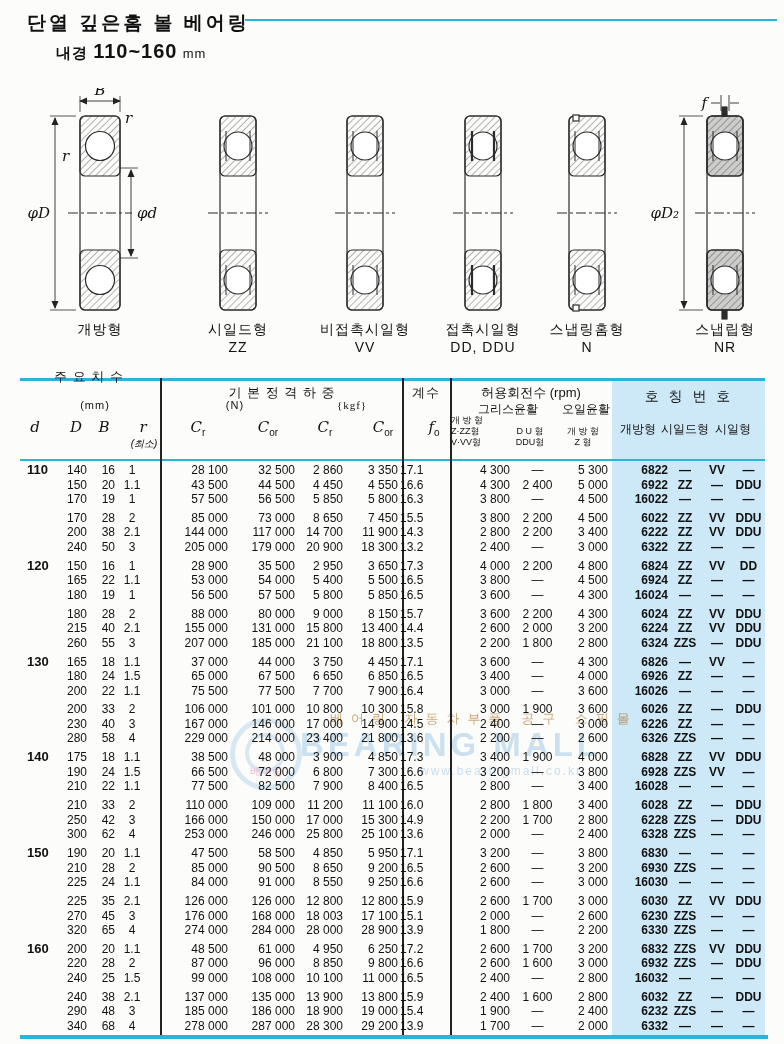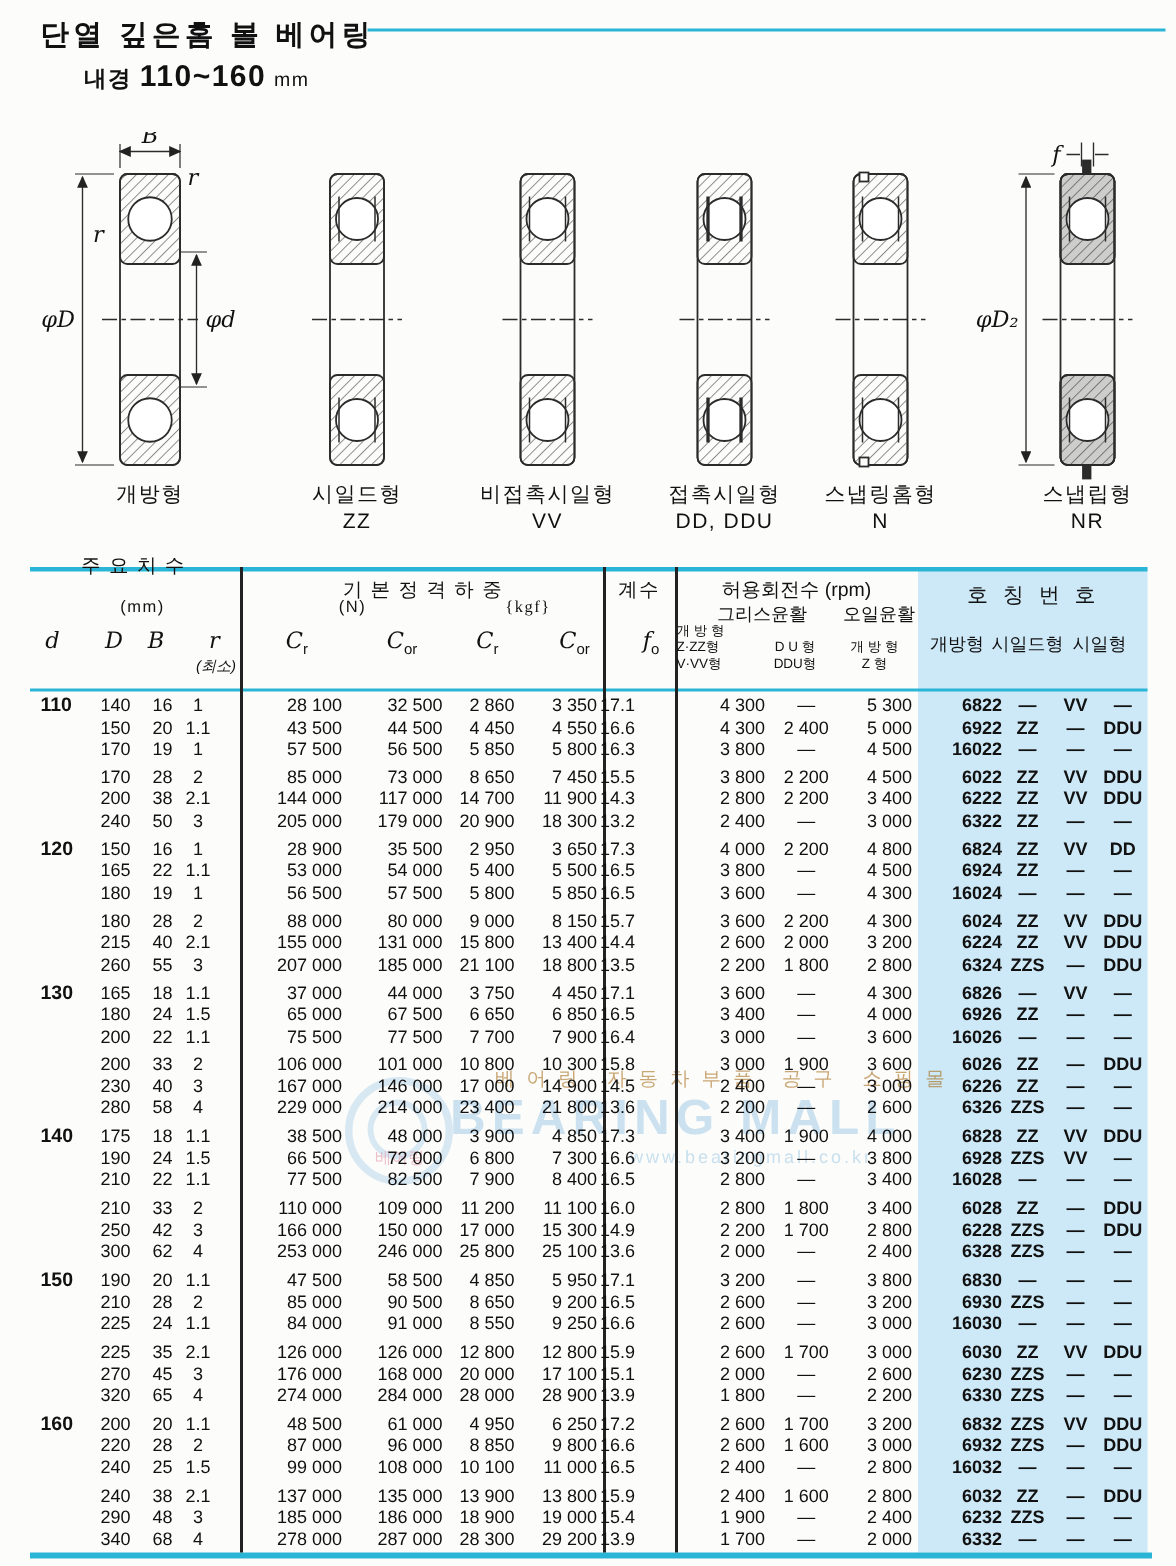--- a/index.html
+++ b/index.html
@@ -768,21 +768,21 @@
         <div class="cell c14">VV</div>
         <div class="cell c15">DDU</div>
       </div>
       <div class="row">
         <div class="cell c0"></div>
         <div class="cell c1">270</div>
         <div class="cell c2">45</div>
         <div class="cell c3">3</div>
         <div class="cell c4">176 000</div>
         <div class="cell c5">168 000</div>
-        <div class="cell c6">20 000</div>
+        <div class="cell c6">18 003</div>
         <div class="cell c7">17 100</div>
         <div class="cell c8">15.1</div>
         <div class="cell c9">2 000</div>
         <div class="cell c10">—</div>
         <div class="cell c11">2 600</div>
         <div class="cell c12">6230</div>
         <div class="cell c13">ZZS</div>
         <div class="cell c14">—</div>
         <div class="cell c15">—</div>
       </div>

